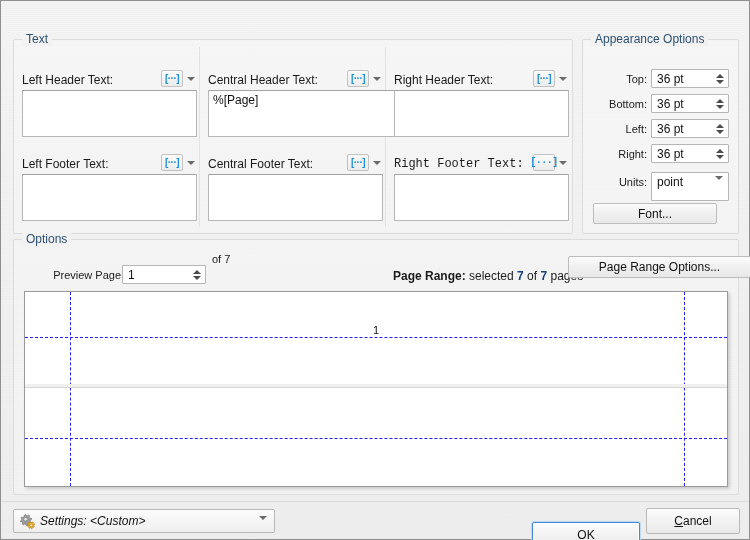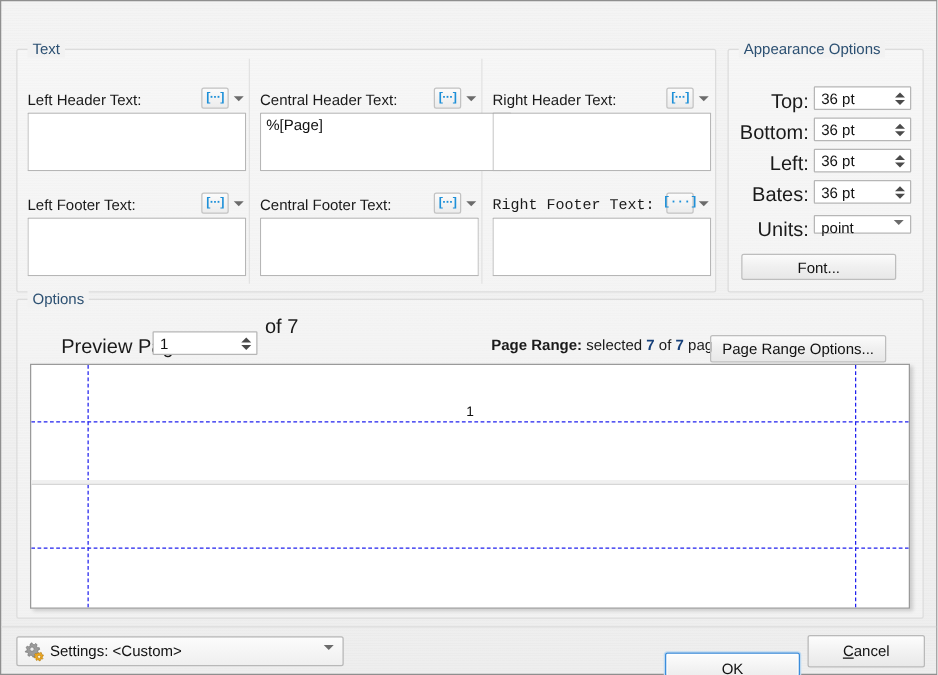--- a/index.html
+++ b/index.html
@@ -81,36 +81,36 @@
   .macroarrow{
     position:absolute;width:14px;height:17px;
     display:flex;align-items:center;justify-content:center;
   }
   .caret{
     width:0;height:0;border-left:4px solid transparent;border-right:4px solid transparent;
     border-top:4px solid #6b6b6b;
   }
 
   
-  .rowlabel{position:absolute;text-align:right;font-size:16px;color:#1a1a1a;white-space:nowrap;}
+  .rowlabel{position:absolute;text-align:right;font-size:11px;color:#1a1a1a;white-space:nowrap;}
   .spin{
     position:absolute;box-sizing:border-box;height:19px;
     background:#fff;border:1px solid #b6b6b6;border-radius:1px;
     font-size:12px;color:#111;
   }
   .spin .sval{position:absolute;left:5px;top:2px;line-height:14px;}
   .spin .sbtns{
     position:absolute;right:2px;top:1px;width:13px;height:15px;
     display:flex;flex-direction:column;align-items:center;justify-content:center;gap:2px;
   }
   .sup{width:0;height:0;border-left:4px solid transparent;border-right:4px solid transparent;border-bottom:4px solid #4a4a4a;}
   .sdn{width:0;height:0;border-left:4px solid transparent;border-right:4px solid transparent;border-top:4px solid #4a4a4a;}
 
   .combo{
-    position:absolute;box-sizing:border-box;height:15px;
+    position:absolute;box-sizing:border-box;height:29px;
     background:#fff;border:1px solid #b6b6b6;border-radius:1px;font-size:12px;color:#111;
   }
   .combo .cval{position:absolute;left:5px;top:2px;line-height:14px;}
   .combo .carr{position:absolute;right:5px;top:7px;}
 
   .btn{
     position:absolute;box-sizing:border-box;
     background:linear-gradient(180deg,#fbfbfb 0%,#f0f0f0 48%,#e8e8e8 100%);
     border:1px solid #bdbdbd;border-radius:2px;
     display:flex;align-items:center;justify-content:center;
@@ -135,21 +135,21 @@
     position:absolute;font-size:11px;color:#111;text-align:center;
   }
   .prangetxt{position:absolute;font-size:12px;color:#1a1a1a;white-space:nowrap;}
   .prangetxt b{font-weight:bold;}
   .prangetxt .num{color:#16407a;font-weight:bold;}
 
   
   #settingsbar{
     position:absolute;box-sizing:border-box;height:24px;
     background:linear-gradient(180deg,#fcfcfc,#efefef);
-    border:1px solid #b8b8b8;border-radius:2px;
+    border:1px solid #b8b8b8;border-radius:2px;font-style:italic;
   }
   #gearicon{position:absolute;left:5px;top:3px;width:17px;height:17px;}
   #settingslbl{position:absolute;left:26px;top:4px;font-size:12px;color:#111;}
   #settingsarrow{position:absolute;right:7px;top:10px;}
   .bigbtn{
     position:absolute;box-sizing:border-box;height:26px;
     background:linear-gradient(180deg,#fdfdfd 0%,#f2f2f2 50%,#e9e9e9 100%);
     border:1px solid #b9b9b9;border-radius:2px;
     display:flex;align-items:center;justify-content:center;font-size:12px;color:#111;
   }
@@ -250,21 +250,21 @@
 
   <div class="rowlabel" style="left:590px;top:122px;width:56px;">Left:</div>
   <div class="spin" style="left:650px;top:118px;width:78px;">
     <span class="sval">36 pt</span>
     <span class="sbtns">
         <i class="sup"></i>
         <i class="sdn"></i>
       </span>
   </div>
 
-  <div class="rowlabel" style="left:590px;top:147px;width:56px;">Bates:</div>
+  <div class="rowlabel" style="left:590px;top:147px;width:56px;">Right:</div>
   <div class="spin" style="left:650px;top:143px;width:78px;">
     <span class="sval">36 pt</span>
     <span class="sbtns">
         <i class="sup"></i>
         <i class="sdn"></i>
       </span>
   </div>
 
   <div class="rowlabel" style="left:590px;top:175px;width:56px;">Units:</div>
   <div class="combo" style="left:650px;top:171px;width:78px;">
@@ -285,21 +285,21 @@
         <i class="sup"></i>
         <i class="sdn"></i>
       </span>
   </div>
   <div class="rowlabel" style="left:211px;top:252px;text-align:left;">of 7</div>
 
   <div class="prangetxt" style="left:392px;top:268px;">
     <b>Page Range:</b><span> selected </span><span class="num">7</span><span> of </span><span class="num">7</span><span> pages</span>
   </div>
 
-  <div class="btn" style="left:567px;top:267px;width:141px;height:22px;">Page Range Options...</div>
+  <div class="btn" style="left:567px;top:255px;width:183px;height:22px;">Page Range Options...</div>
 
   <div id="previewbox" style="left:23px;top:290px;width:704px;height:196px;">
     <div class="gline-v" style="left:45px;"></div>
     <div class="gline-v" style="left:659px;"></div>
     <div class="gline-h" style="top:45px;"></div>
     <div class="gline-h" style="top:146px;"></div>
     <div class="pagegap" style="top:92px;height:4px;"></div>
     <div id="pagenum" style="left:0;right:0;top:32px;">1</div>
   </div>
 

